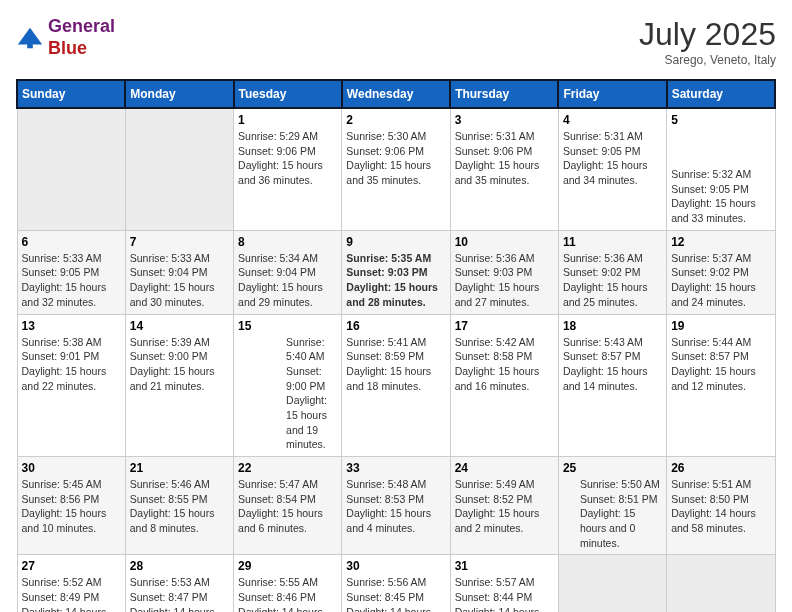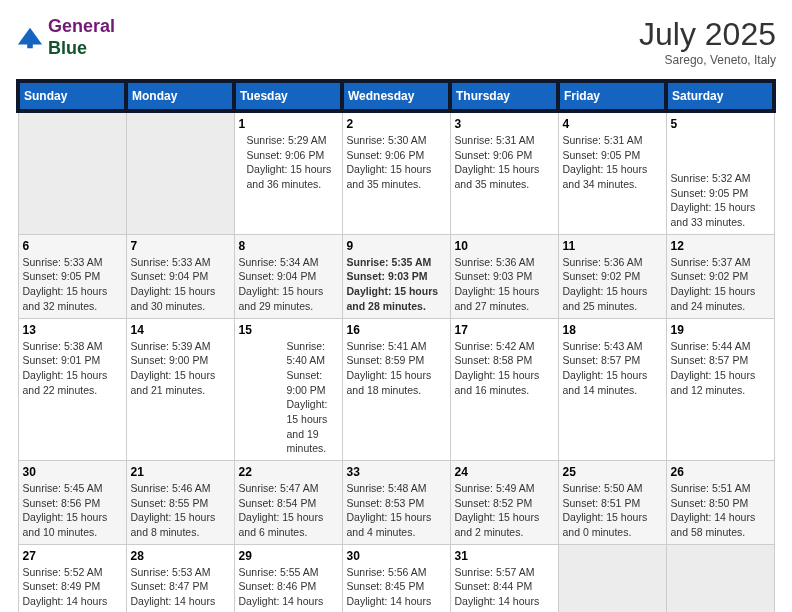--- a/index.html
+++ b/index.html
@@ -19,21 +19,21 @@
     .logo {
       display: flex;
       align-items: center;
     }
     .logo-text {
       font-size: 18px;
       font-weight: bold;
       line-height: 1.2;
     }
     .logo-general { color: #701a75; }
-    .logo-blue { color: #14532d; }
+    .logo-blue { color: #b91c1c; }
     .logo-icon {
       width: 28px;
       height: 28px;
       margin-right: 4px;
     }
     .title-block {
       text-align: right;
     }
     .month-title {
       font-size: 32px;
@@ -49,21 +49,21 @@
       border-collapse: collapse;
       font-size: 11px;
     }
     thead tr th {
       background-color: #1565c0;
       color: #fff;
       padding: 6px 4px;
       text-align: left;
       font-size: 12px;
       font-weight: bold;
-      border: 4px solid #0f172a;
+      border: 2px solid #0f172a;
     }
     tbody tr td {
       border: 1px solid #ccc;
       vertical-align: top;
       padding: 4px;
       height: 80px;
       width: 107px;
     }
     .day-num {
       font-weight: bold;
@@ -119,21 +119,21 @@
         <th>Friday</th>
         <th>Saturday</th>
       </tr>
   </thead>
   <tbody id="calendar-body">
       <tr>
         <td class="empty-cell"></td>
         <td class="empty-cell"></td>
         <td>
           <div class="day-num">1</div>
-          <div class="day-info" style="white-space: pre-line; margin-left: 8px;">Sunrise: 5:29 AM
+          <div class="day-info" style="white-space: pre-line;">Sunrise: 5:29 AM
 Sunset: 9:06 PM
 Daylight: 15 hours and 36 minutes.</div>
         </td>
         <td>
           <div class="day-num">2</div>
           <div class="day-info" style="white-space: pre-line;">Sunrise: 5:30 AM
 Sunset: 9:06 PM
 Daylight: 15 hours and 35 minutes.</div>
         </td>
         <td>
@@ -269,21 +269,21 @@
 Daylight: 15 hours and 4 minutes.</div>
         </td>
         <td>
           <div class="day-num">24</div>
           <div class="day-info" style="white-space: pre-line;">Sunrise: 5:49 AM
 Sunset: 8:52 PM
 Daylight: 15 hours and 2 minutes.</div>
         </td>
         <td>
           <div class="day-num">25</div>
-          <div class="day-info" style="white-space: pre-line;">Sunrise: 5:50 AM
+          <div class="day-info" style="white-space: pre-line; margin-left: 17px;">Sunrise: 5:50 AM
 Sunset: 8:51 PM
 Daylight: 15 hours and 0 minutes.</div>
         </td>
         <td>
           <div class="day-num">26</div>
           <div class="day-info" style="white-space: pre-line;">Sunrise: 5:51 AM
 Sunset: 8:50 PM
 Daylight: 14 hours and 58 minutes.</div>
         </td>
       </tr>

